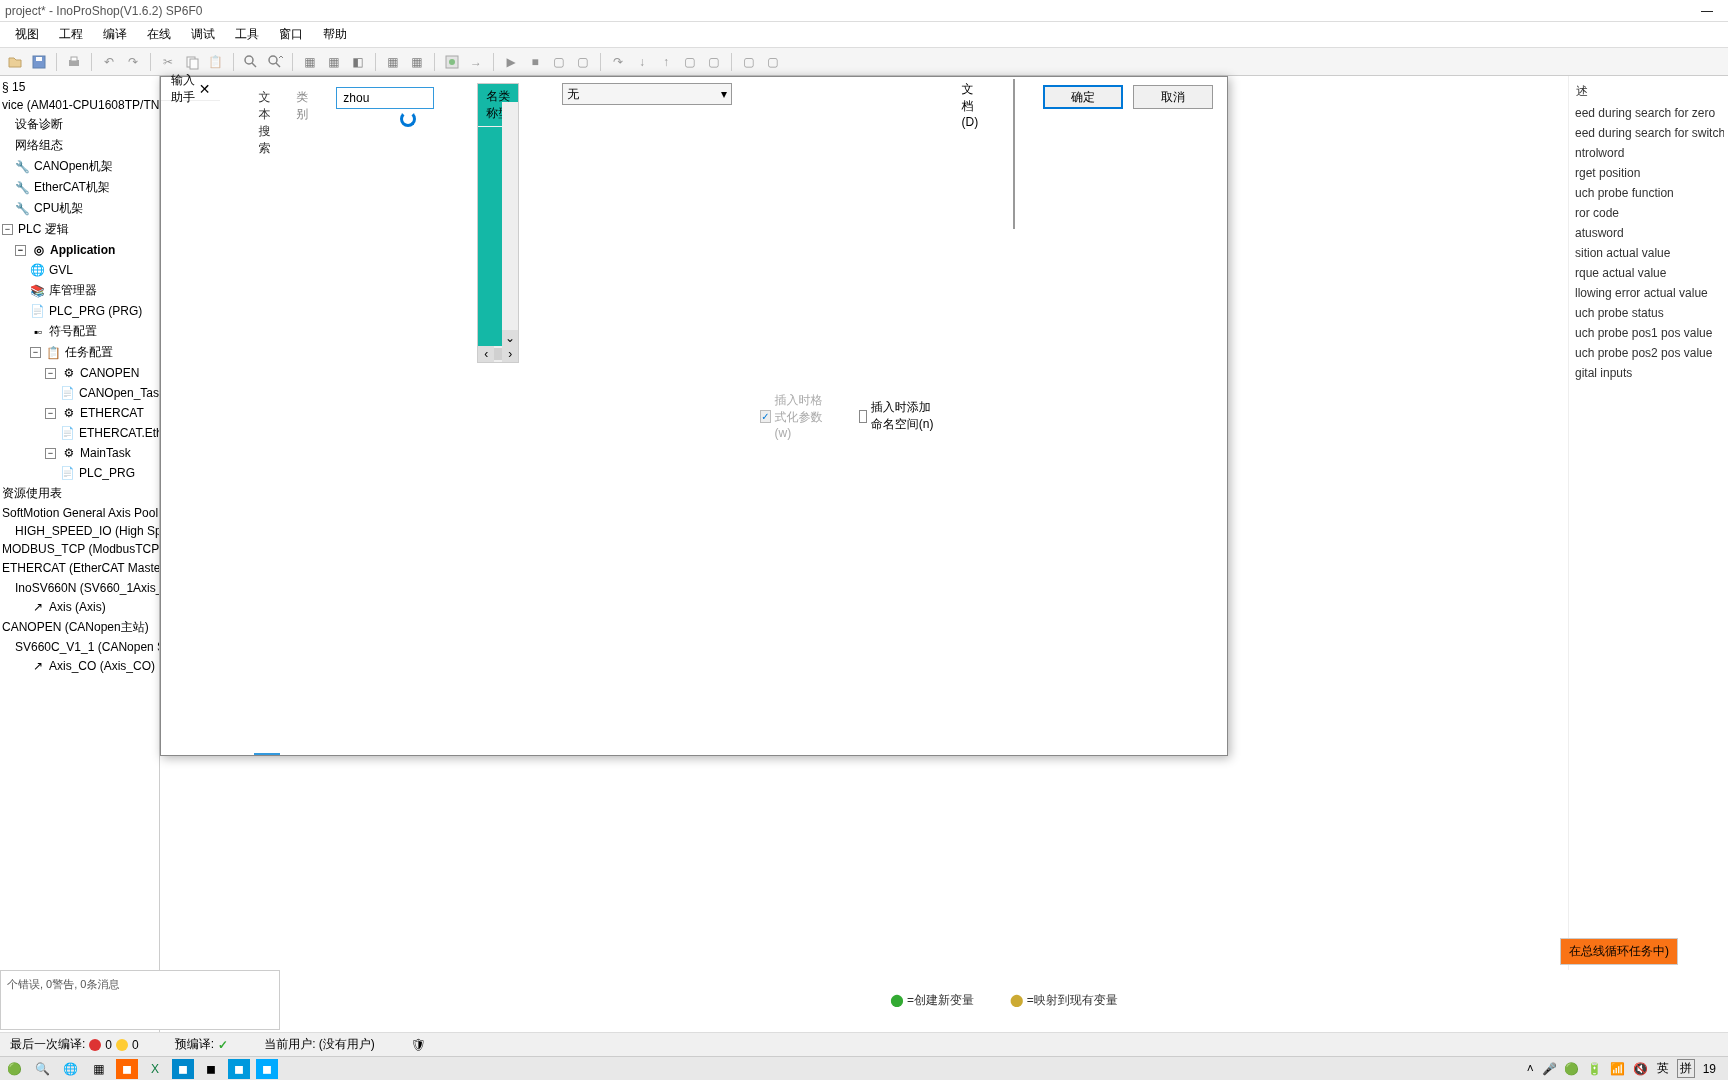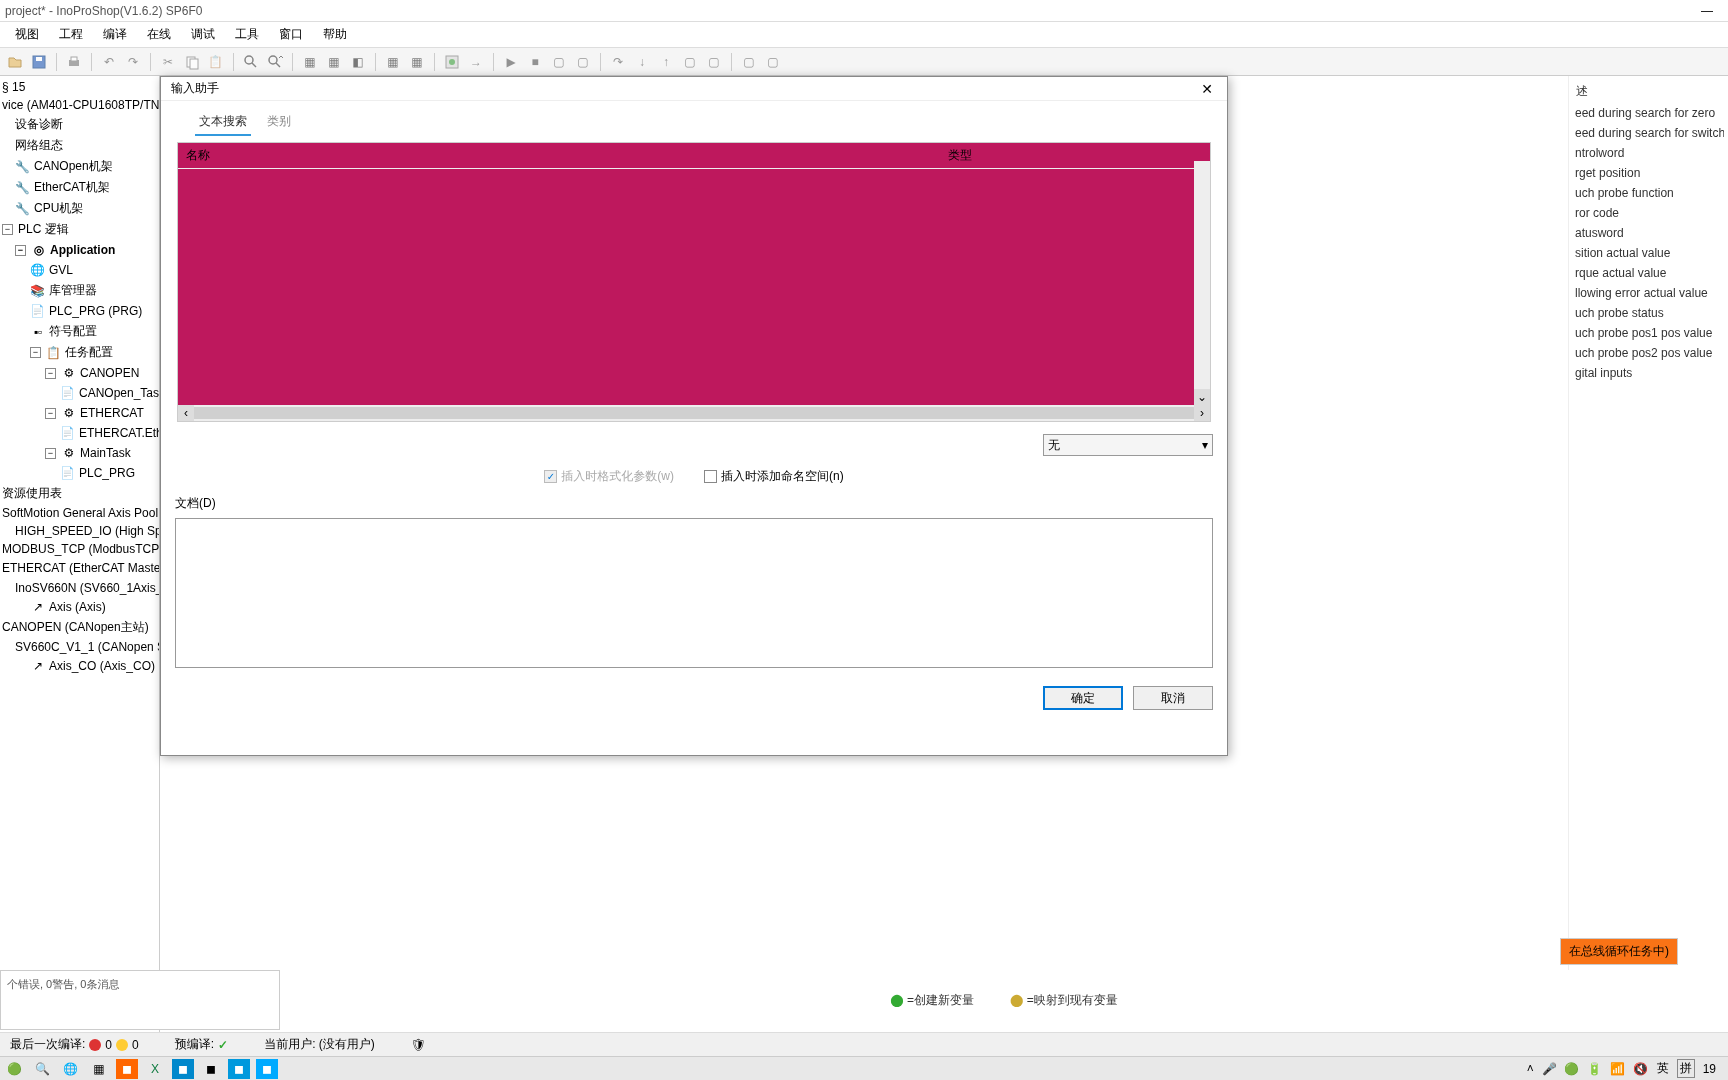--- a/index.html
+++ b/index.html
@@ -43,35 +43,35 @@
     .status-seg { display: flex; align-items: center; gap: 4px; }
     .status-icon-red { width: 12px; height: 12px; border-radius: 50%; background: #d33; display: inline-block; }
     .status-icon-yellow { width: 12px; height: 12px; border-radius: 50%; background: #fc3; display: inline-block; }
     .status-icon-green { color: #3a3; font-weight: bold; }
     
     .taskbar { position: absolute; bottom: 0; left: 0; right: 0; height: 24px; background: #e8e8e8; display: flex; align-items: center; padding: 0 4px; gap: 6px; border-top: 1px solid #ccc; }
     .taskbar-icon { width: 22px; height: 20px; display: inline-flex; align-items: center; justify-content: center; }
     .tray { margin-left: auto; display: flex; align-items: center; gap: 8px; padding-right: 8px; }
     
     
-    .modal { position: absolute; left: 160px; top: 76px; width: 1068px; height: 680px; background: #fff; border: 1px solid #888; box-shadow: 2px 2px 10px rgba(0,0,0,0.3); display: flex; flex-direction: column; }
+    .modal { position: absolute; left: 160px; top: 76px; width: 1068px; height: 680px; background: #fff; border: 1px solid #888; box-shadow: 2px 2px 10px rgba(0,0,0,0.3); display: flex; flex-direction: row; }
     .modal-titlebar { height: 24px; display: flex; align-items: center; padding: 0 10px; background: #fff; border-bottom: 1px solid #eee; }
     .modal-close { margin-left: auto; width: 20px; height: 20px; display: flex; align-items: center; justify-content: center; cursor: pointer; font-size: 14px; }
     
     .modal-tabs { display: flex; padding: 8px 10px 0; gap: 12px; margin-left: 24px; }
     .modal-tab { padding: 4px 4px; cursor: pointer; }
     .modal-tab.active { border-bottom: 2px solid #3399dd; color: #333; }
     .modal-tab.inactive { color: #888; }
     
     .modal-search { margin: 10px 14px 6px; }
     .modal-search input { width: 100%; height: 22px; border: 1px solid #3399dd; padding: 0 6px; font-size: 12px; outline: none; }
     .busy-indicator { position: absolute; left: 250px; top: 95px; width: 16px; height: 16px; border: 3px solid #0078d7; border-top-color: transparent; border-radius: 50%; animation: spin 1s linear infinite; }
     @keyframes spin { to { transform: rotate(360deg); } }
     
-    .modal-results { margin: 6px 16px; border: 1px solid #ccc; height: 280px; display: flex; flex-direction: column; position: relative; background: #be185d; }
+    .modal-results { margin: 6px 29px; border: 1px solid #ccc; height: 280px; display: flex; flex-direction: column; position: relative; background: #14b8a6; }
     .results-header { display: flex; padding: 4px 8px; border-bottom: 1px solid #eee; }
     .results-col1 { flex: 3; }
     .results-col2 { flex: 1; }
     .results-body { flex: 1; }
     .results-scrollbar { height: 16px; background: #eee; display: flex; align-items: center; }
     .scroll-arrow { width: 16px; height: 16px; display: flex; align-items: center; justify-content: center; background: #ddd; cursor: pointer; }
     .scroll-track { flex: 1; background: #d0d0d0; height: 12px; }
     
     .modal-type-row { display: flex; justify-content: flex-end; padding: 6px 14px; }
     .type-select { width: 170px; height: 22px; border: 1px solid #999; padding: 0 4px; display: flex; align-items: center; justify-content: space-between; cursor: pointer; background: #f5f5f5; }
@@ -334,20 +334,24 @@
 </div>
 
 <div class="modal">
   <div class="modal-titlebar">
     <span>输入助手</span>
     <span class="modal-close">✕</span>
   </div>
   <div class="modal-tabs">
     <span class="modal-tab active">文本搜索</span>
     <span class="modal-tab inactive">类别</span>
+  </div>
+  <div class="modal-search" style="position:relative;">
+    <input type="text" value="zhou" style="">
+    <div class="busy-indicator" style="left:64px; top:24px;"></div>
   </div>
   <div class="modal-results">
     <div class="results-header">
       <span class="results-col1">名称</span>
       <span class="results-col2">类型</span>
     </div>
     <div class="results-body"></div>
     <div class="results-scrollbar">
       <span class="scroll-arrow">‹</span>
       <div class="scroll-track"></div>

